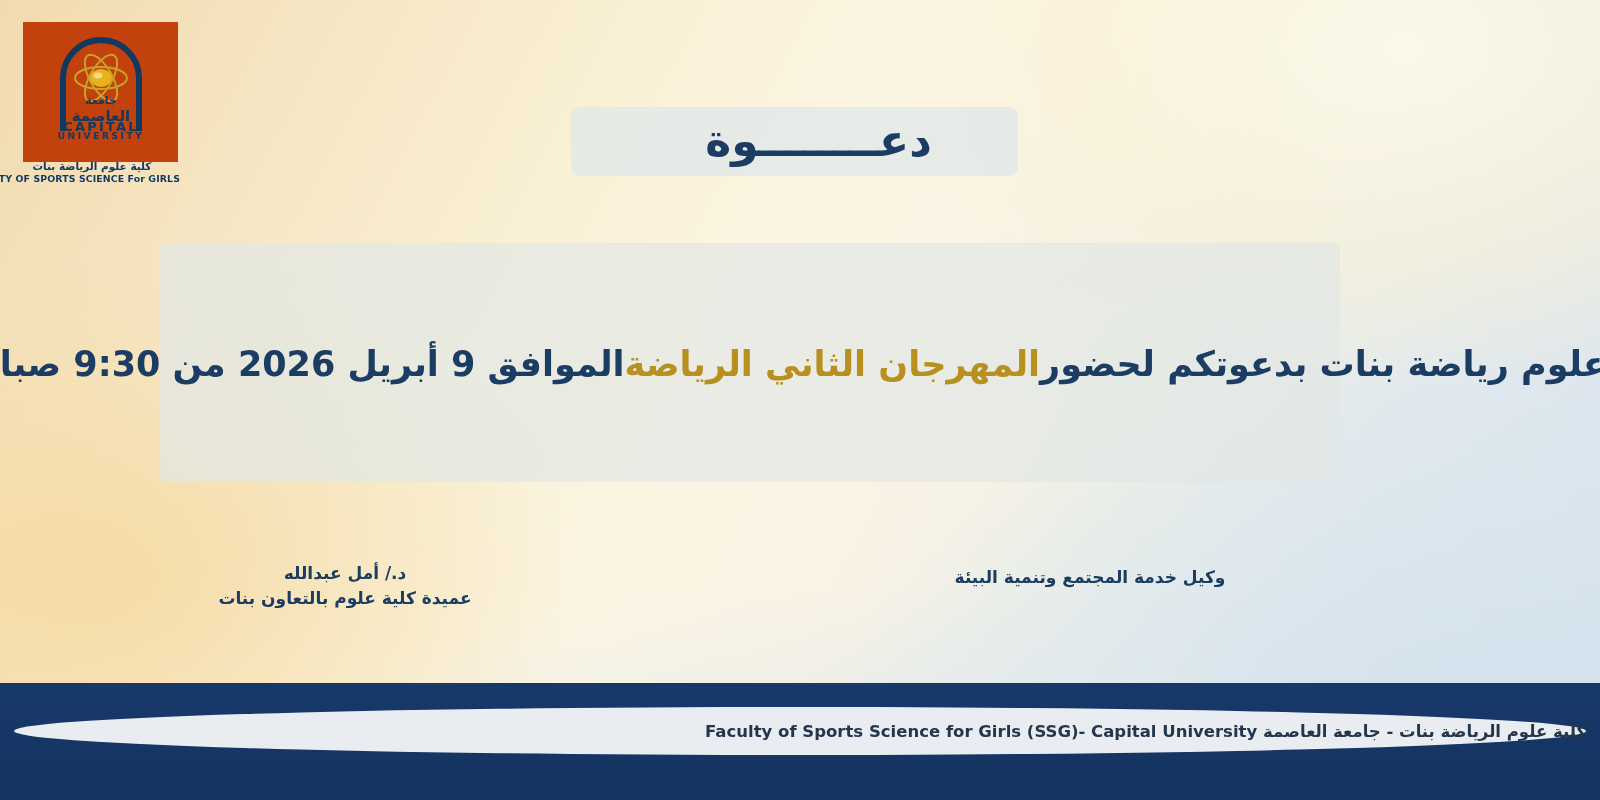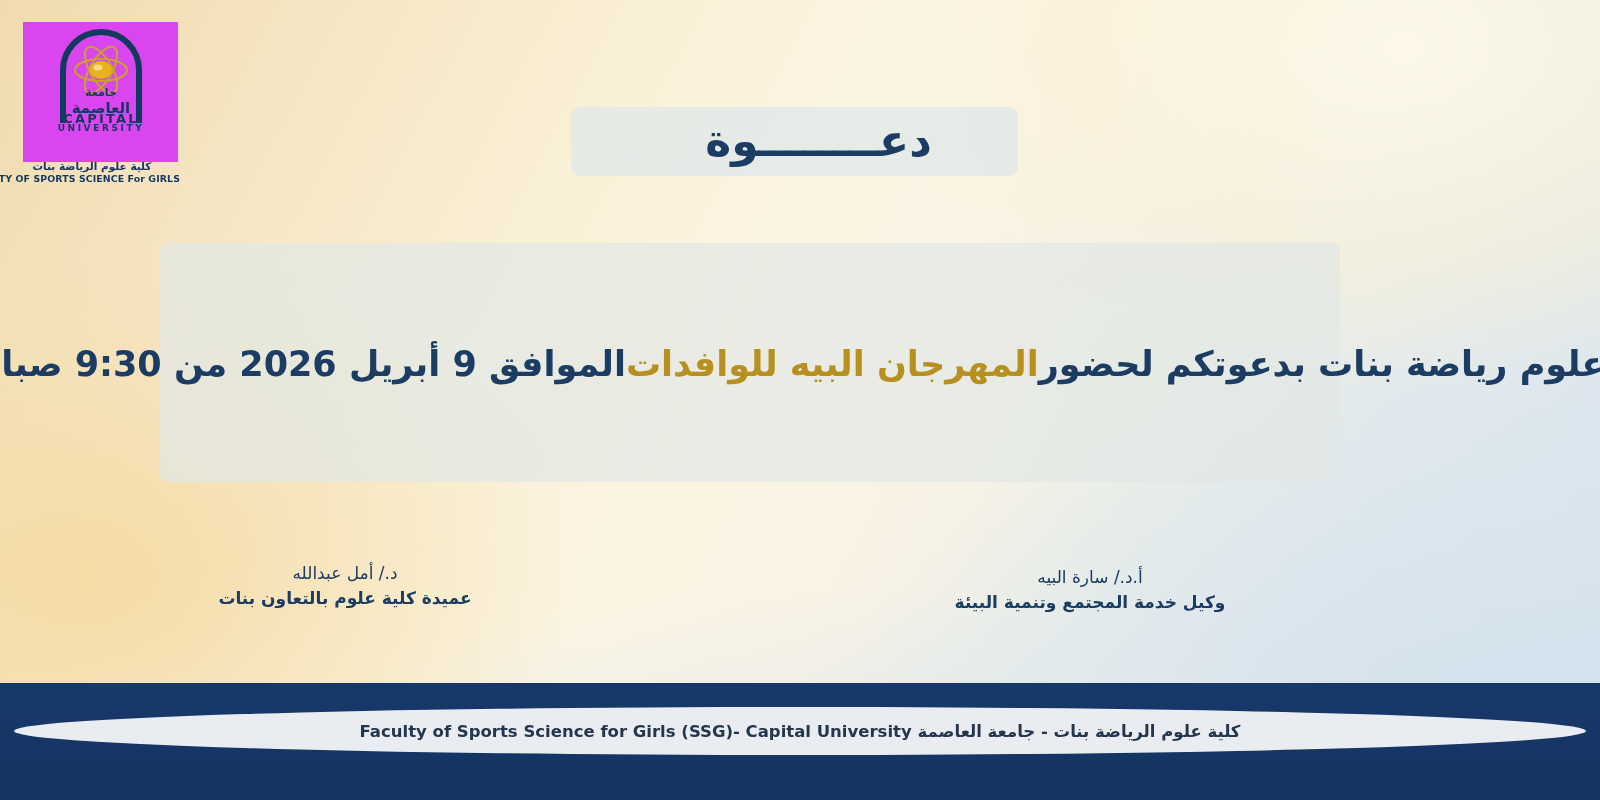--- a/index.html
+++ b/index.html
@@ -65,26 +65,26 @@
       repeating-linear-gradient(90deg, rgba(255,255,255,.045) 0 1px, rgba(0,0,0,.012) 1px 2px);
   }
 
   
   .logo-card {
     position: absolute;
     left: 23px;
     top: 22px;
     width: 155px;
     height: 140px;
-    background: #d946ef;
+    background: #c2410c;
     display: flex;
     flex-direction: column;
     align-items: center;
     justify-content: flex-start;
-    padding-top: 2px;
+    padding-top: 10px;
     box-sizing: border-box;
   }
   .logo-mark { width: 128px; height: 108px; display:block; }
   .logo-sub {
     position: absolute;
     left: 4px;
     top: 160px;
     width: 176px;
     text-align: center;
     line-height: 1.15;
@@ -161,21 +161,21 @@
   .sig {
     position: absolute;
     direction: rtl;
     text-align: center;
     line-height: 1.45;
   }
   .sig-left  { left: 185px;  top: 561px; width: 320px; }
   .sig-right { left: 925px;  top: 565px; width: 330px; }
   .sig-name {
     font-size: 17px;
-    font-weight: 400;
+    font-weight: 700;
     color: #1b3c63;
   }
   .sig-role {
     font-size: 17px;
     font-weight: 700;
     color: #1b3c63;
   }
 
   
   .footer-band {
@@ -190,21 +190,21 @@
   .footer-ellipse {
     position: absolute;
     left: 14px;
     top: 707px;
     width: 1572px;
     height: 48px;
     background: #e9edf1;
     border-radius: 50%;
     display: flex;
     align-items: center;
-    justify-content: center;
+    justify-content: flex-start;
   }
   .footer-text {
     font-size: 16.5px;
     font-weight: 700;
     color: #24364c;
     white-space: nowrap;
     direction: rtl;
     letter-spacing: 0;
   }
 </style>
@@ -245,30 +245,29 @@
     <div class="logo-sub-ar">كلية علوم الرياضة بنات</div>
     <div class="logo-sub-en">FACULTY OF SPORTS SCIENCE For GIRLS</div>
   </div>
 
   <div class="title-banner">
     <span class="title-text">دعــــــــوة</span>
   </div>
 
   <div class="content-panel">
     <div class="body-line">تتشرف كلية علوم رياضة بنات بدعوتكم لحضور</div>
-    <div class="body-line gold">المهرجان البيه للوافدات</div>
+    <div class="body-line gold">المهرجان الثاني الرياضة</div>
     <div class="body-line">الموافق 9 أبريل 2026 من 9:30 صباحا حتى 1:00 ظهرا</div>
   </div>
 
   <div class="sig sig-left">
     <div class="sig-name">د./ أمل عبدالله</div>
     <div class="sig-role">عميدة كلية علوم بالتعاون بنات</div>
   </div>
   <div class="sig sig-right">
-    <div class="sig-name">أ.د./ سارة البيه</div>
     <div class="sig-role">وكيل  خدمة المجتمع وتنمية البيئة</div>
   </div>
 
   <div class="footer-band"></div>
   <div class="footer-ellipse">
     <span class="footer-text">كلية علوم الرياضة بنات - جامعة العاصمة Faculty of Sports Science for Girls (SSG)- Capital University</span>
   </div>
 
 </div>
 

